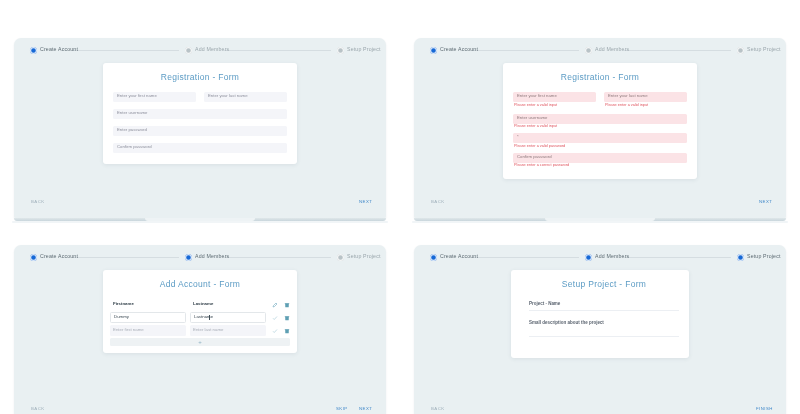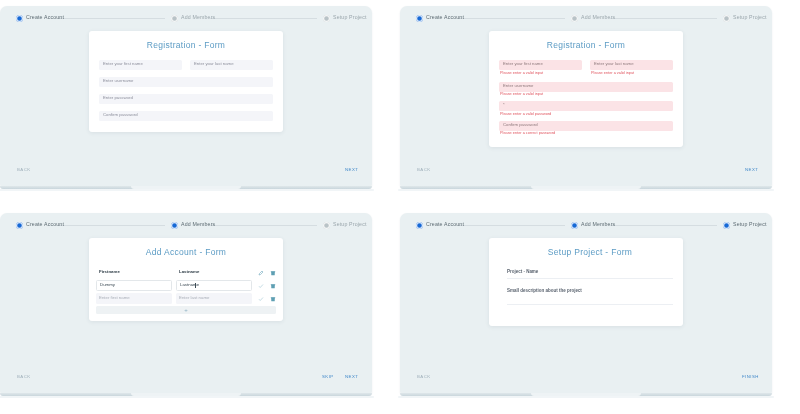--- a/index.html
+++ b/index.html
@@ -17,23 +17,24 @@
     width: 800px;
     height: 414px;
     display: grid;
     grid-template-columns: 400px 400px;
     grid-template-rows: 207px 207px;
   }
   .cell {
     position: relative;
     display: flex;
     align-items: flex-start;
-    justify-content: flex-start;
+    justify-content: center;
     padding-top: 6px;
     box-sizing: border-box;
+    margin-top: 32px;
   }
   
   .device {
     position: relative;
     width: 372px;
   }
   .screen {
     position: relative;
     width: 372px;
     height: 180px;
@@ -261,21 +262,21 @@
     justify-content: center;
   }
   .plus {
     font-size: 6px;
     color: #8fb3c4;
     line-height: 1;
   }
 
   
   .proj-card {
-    width: 194px;
+    width: 178px;
     margin: 9px auto 0 auto;
     padding: 0 0 12px 8px;
   }
   .proj-body { padding: 0 10px; }
   .proj-field {
     border-bottom: 0.5px solid #eceff3;
     height: 11px;
     display: flex;
     align-items: center;
     margin-bottom: 9px;

